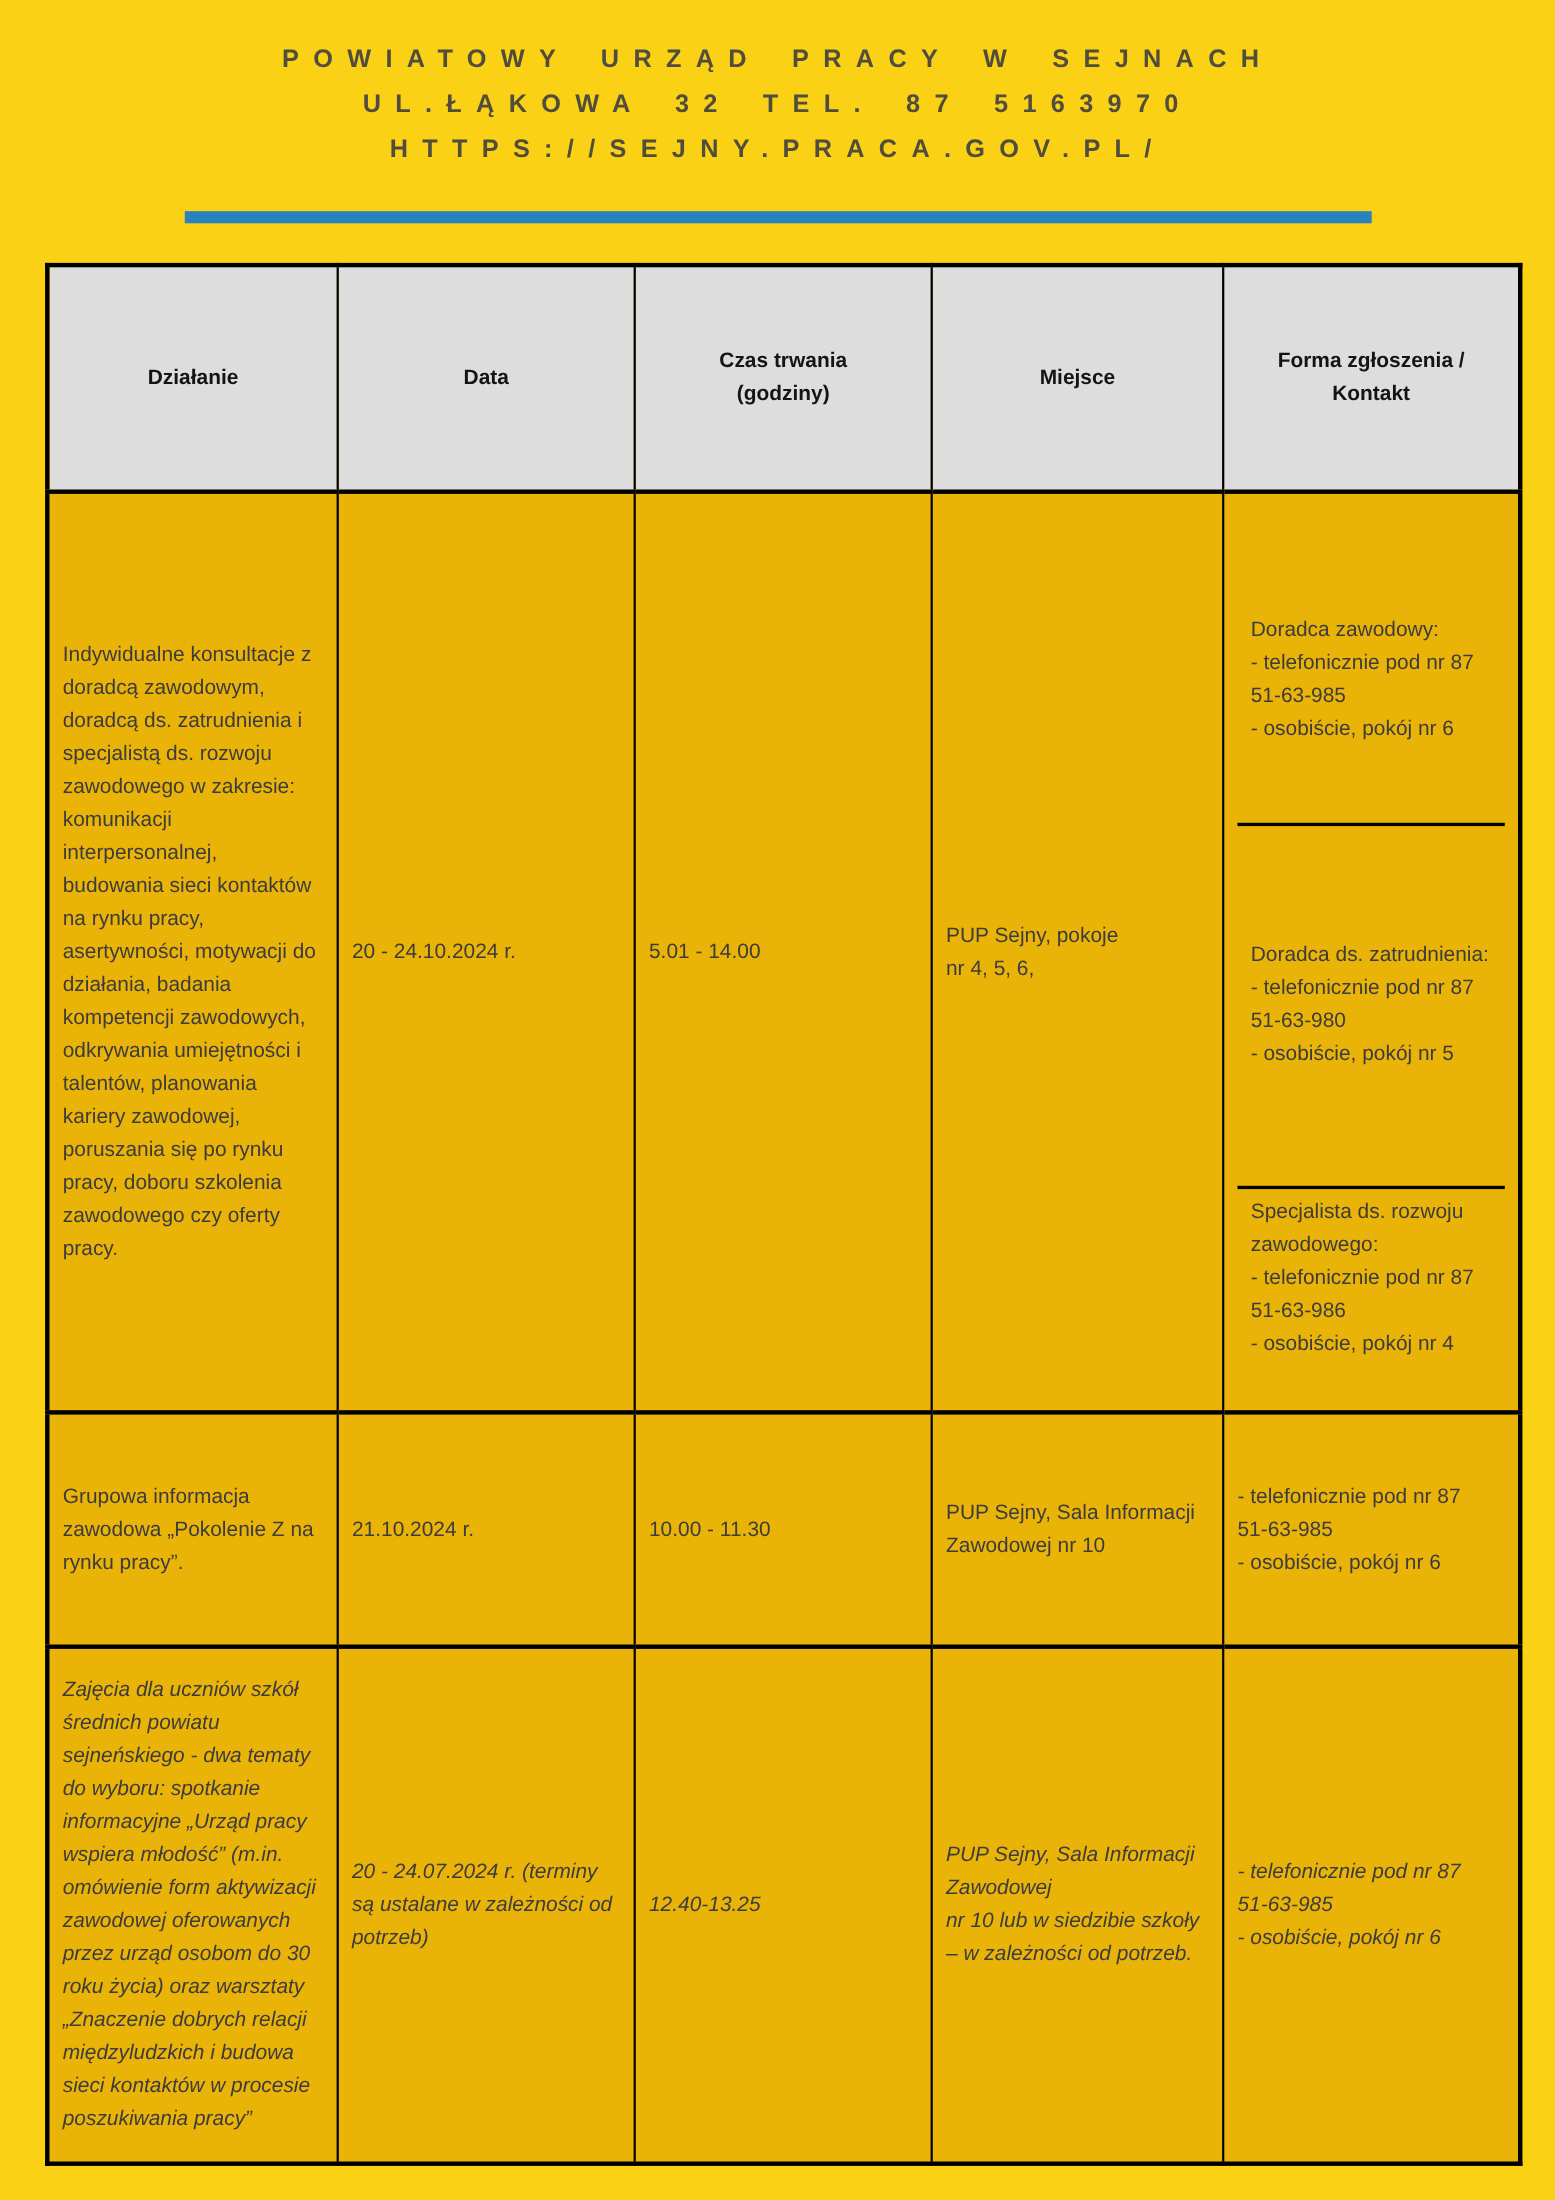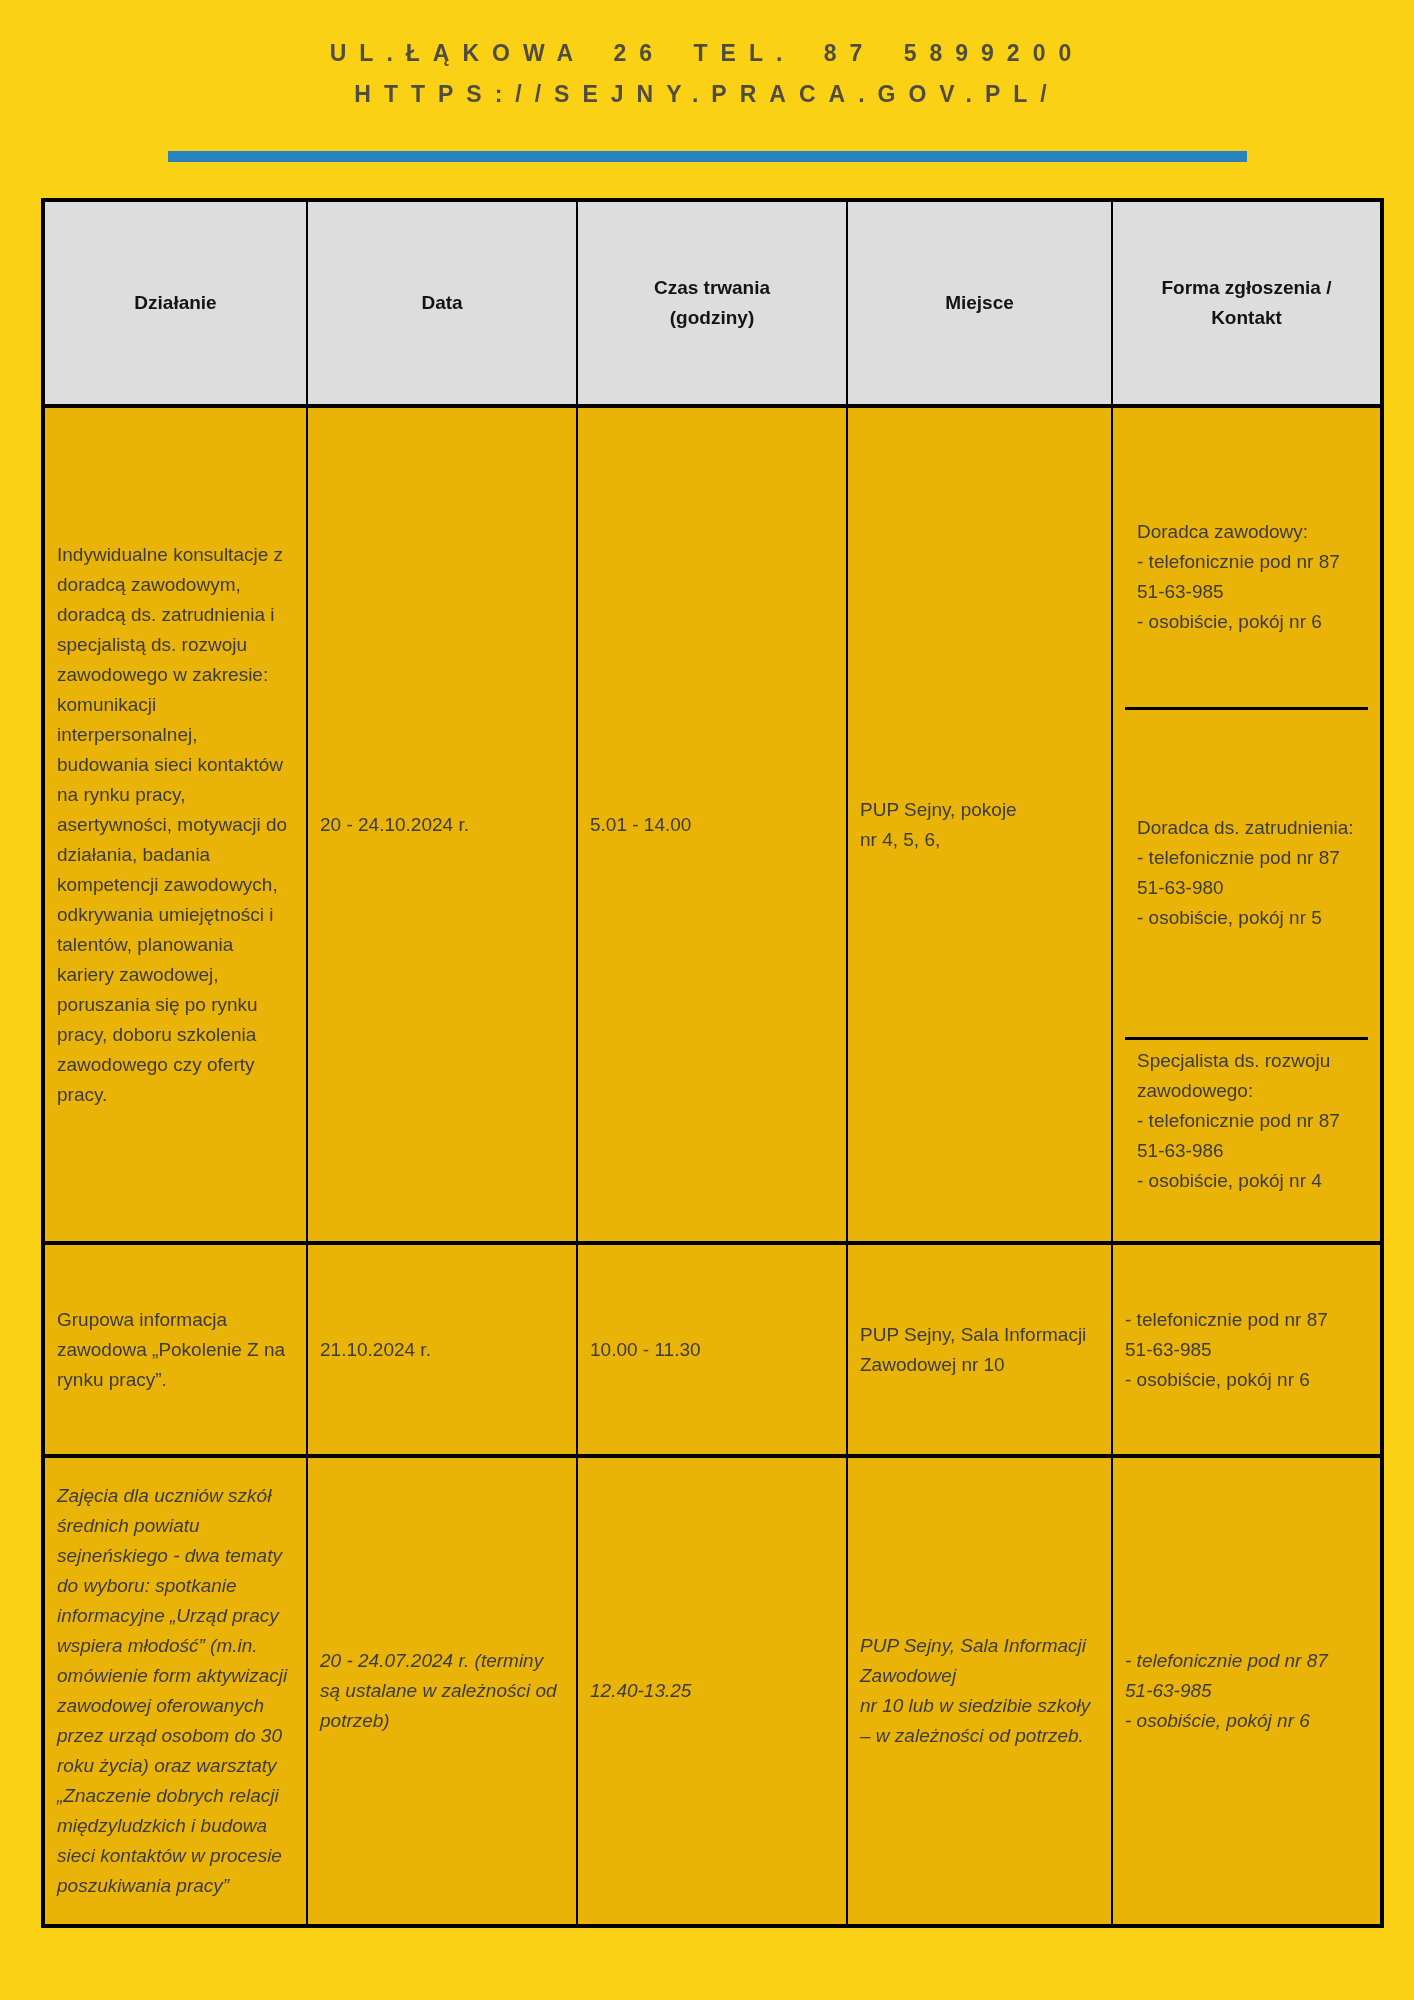--- a/index.html
+++ b/index.html
@@ -78,21 +78,22 @@
     white-space:pre-line;
   }
   .kontakt-sub-1{ height:262px; border-bottom:3px solid var(--border-black); }
   .kontakt-sub-2{ height:330px; border-bottom:3px solid var(--border-black); }
   .kontakt-sub-3{ flex:1; }
 </style>
 </head>
 <body>
 
 <header class="letterhead">
-  <div class="hline">UL.ŁĄKOWA 26 TEL. 87 5899200</div>
+  <div class="hline">POWIATOWY URZĄD PRACY W SEJNACH</div>
+  <div class="hline">UL.ŁĄKOWA 32 TEL. 87 5163970</div>
   <div class="hline">HTTPS://SEJNY.PRACA.GOV.PL/</div>
 </header>
 
 <div class="divider"></div>
 
 <table class="schedule">
   <colgroup>
     <col style="width:264px">
     <col style="width:270px">
     <col style="width:270px">

